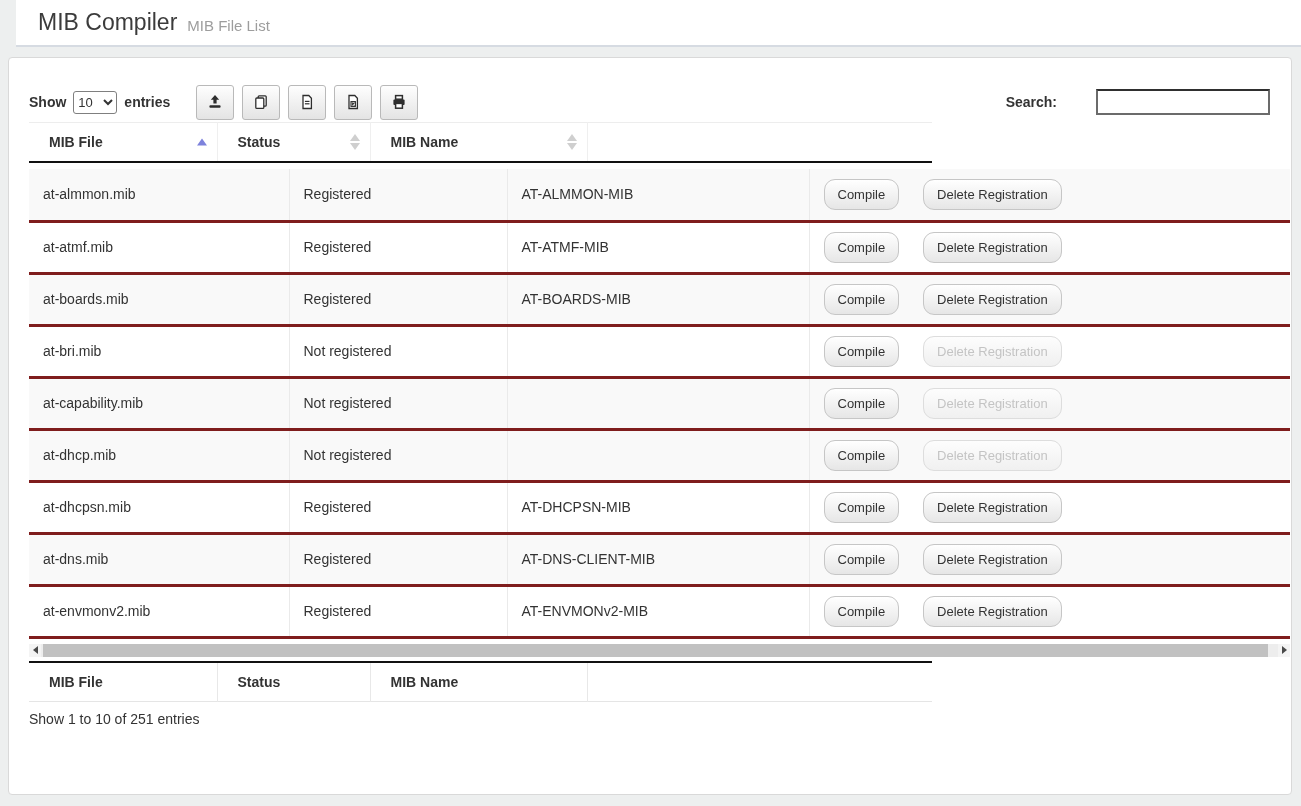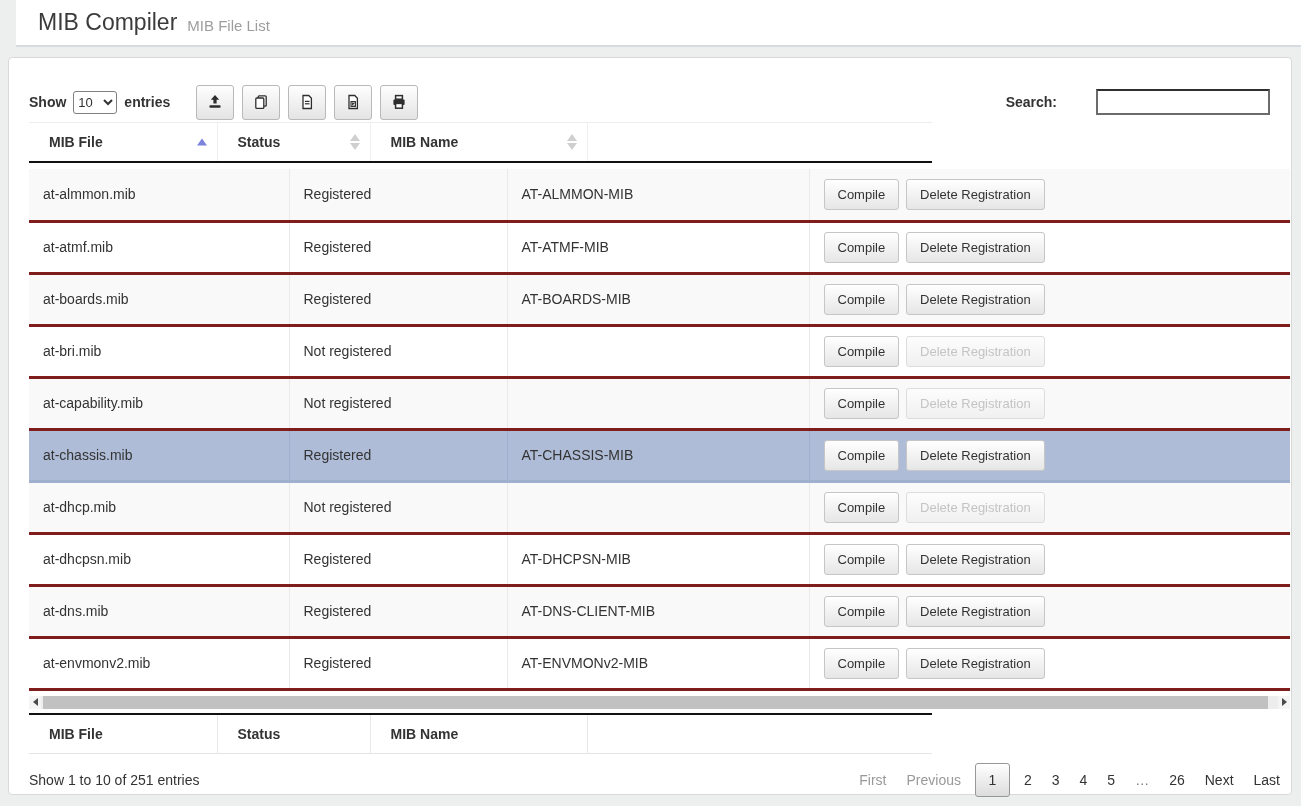--- a/index.html
+++ b/index.html
@@ -70,24 +70,24 @@
 
   
   .sort { position:absolute; right:10px; top:50%; transform:translateY(-50%); }
   .tri { display:block; width:0; height:0; border-left:5px solid transparent; border-right:5px solid transparent; }
   .tri.up   { border-bottom:7px solid #cfcfcf; }
   .tri.down { border-top:7px solid #cfcfcf; margin-top:2px; }
   .tri.active { border-bottom-color:#7d82dc; }
 
   
   .btn {
-    display:inline-block; padding:7px 13px; margin-right:3px;
+    display:inline-block; padding:7px 13px; margin-right:20px;
     font-size:13px; color:#333; font-family:inherit;
     background:linear-gradient(#ffffff,#e6e6e6);
-    border:1px solid #c6c6c6; border-radius:3px; cursor:pointer;
+    border:1px solid #c6c6c6; border-radius:11px; cursor:pointer;
   }
   .btn.disabled {
     color:#c4c4c4; border-color:#dddddd;
     background:linear-gradient(#fdfdfd,#f0f0f0); cursor:default;
   }
 
   
   .hscroll { width:1261px; height:13px; margin-top:5px; display:flex; align-items:stretch; }
   .sarr { width:12px; display:flex; align-items:center; justify-content:center; background:#f4f4f4; }
   .sarr .t { width:0; height:0; border-top:4px solid transparent; border-bottom:4px solid transparent; }
@@ -267,29 +267,20 @@
     <tr class="odd">
       <td>at-capability.mib</td>
       <td>Not registered</td>
       <td></td>
       <td>
         <button class="btn">Compile</button>
         <button class="btn disabled">Delete Registration</button>
       </td>
     </tr>
 
-    <tr class="selected">
-      <td>at-chassis.mib</td>
-      <td>Registered</td>
-      <td>AT-CHASSIS-MIB</td>
-      <td>
-        <button class="btn">Compile</button>
-        <button class="btn">Delete Registration</button>
-      </td>
-    </tr>
 
     <tr class="odd">
       <td>at-dhcp.mib</td>
       <td>Not registered</td>
       <td></td>
       <td>
         <button class="btn">Compile</button>
         <button class="btn disabled">Delete Registration</button>
       </td>
     </tr>
@@ -350,30 +341,15 @@
       <th><span>MIB File</span></th>
       <th><span>Status</span></th>
       <th><span>MIB Name</span></th>
       <th style="border-right:none"><span></span></th>
     </tr>
   </tbody>
     </table>
 
   <div class="bottom-row">
     <span class="info">Show 1 to 10 of 251 entries</span>
-    <div class="pagination">
-      <a class="page-link disabled">First</a>
-      <a class="page-link disabled">Previous</a>
-      <span style="display:inline-flex;align-items:center;">
-          <a class="page-link current">1</a>
-          <a class="page-link">2</a>
-          <a class="page-link">3</a>
-          <a class="page-link">4</a>
-          <a class="page-link">5</a>
-          <a class="page-link ellipsis">…</a>
-          <a class="page-link">26</a>
-        </span>
-      <a class="page-link">Next</a>
-      <a class="page-link">Last</a>
-    </div>
   </div>
 
 </div>
 
 </body></html>

